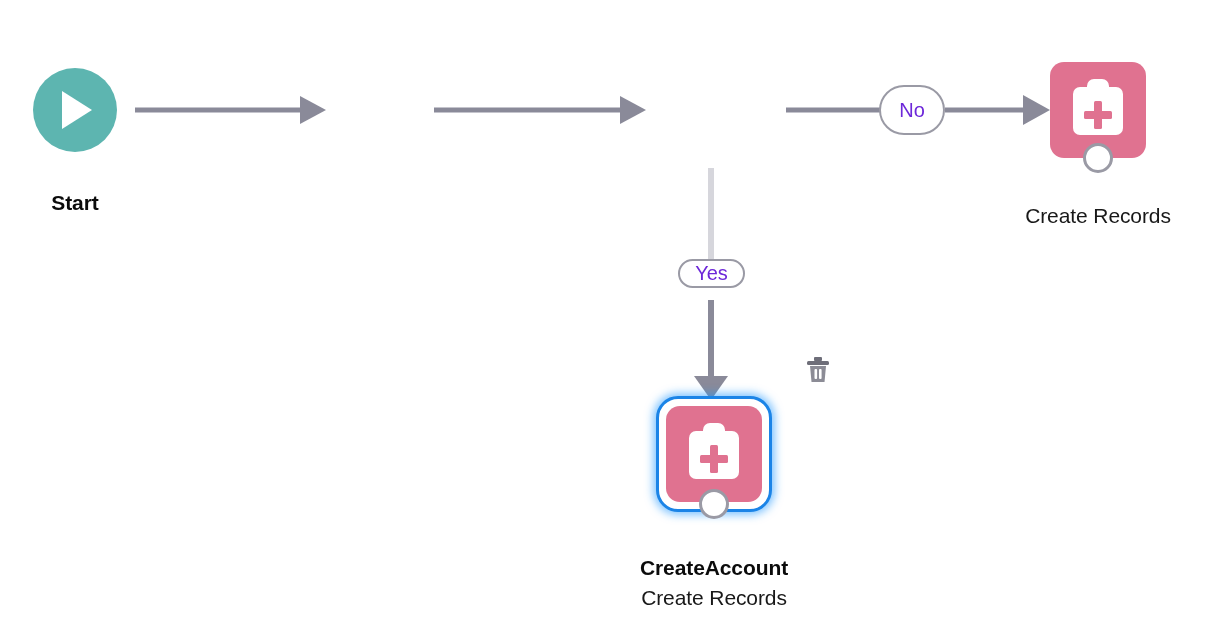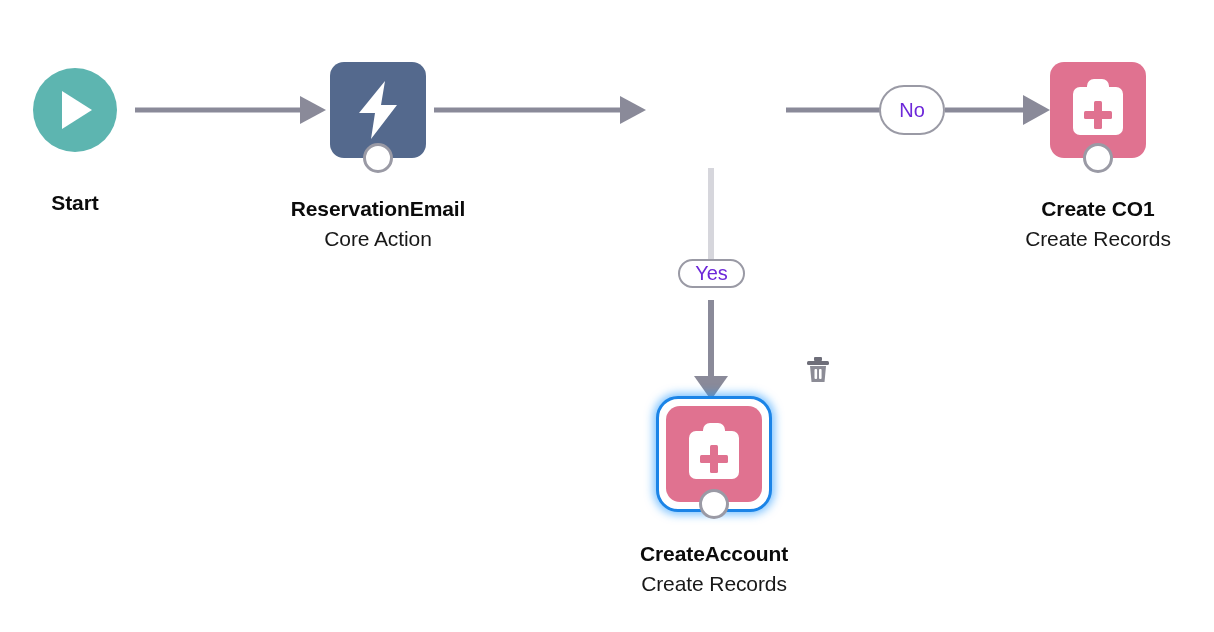--- a/index.html
+++ b/index.html
@@ -210,52 +210,37 @@
         <svg width="42" height="46" viewBox="0 0 42 46">
           <polygon points="8,4 38,23 8,42" fill="#ffffff"></polygon>
         </svg>
       </div>
     </div>
     <div class="labels">
       <div class="label-name">Start</div>
     </div>
   </div>
 
-  <div class="node" style="left:249px; top:62px; width:258px;">
-    <div class="node-graphic">
-      <div class="elem-box core-action">
-        <svg width="46" height="62" viewBox="0 0 46 62">
-          <path d="M30 2 L4 34 L20 34 L16 60 L42 26 L26 26 Z" fill="#ffffff"></path>
-        </svg>
-      </div>
-      <div class="badge-circle"></div>
-    </div>
-    <div class="labels">
-      <div class="label-name">ReservationEmail</div>
-      <div class="label-type">Core Action</div>
-    </div>
-  </div>
 
 
   <div class="node" style="left:969px; top:62px; width:258px;">
     <div class="node-graphic">
       <div class="elem-box create-records">
         <svg width="58" height="62" viewBox="0 0 58 62">
           <rect x="4" y="8" width="50" height="48" rx="7" fill="#ffffff"></rect>
           <rect x="18" y="0" width="22" height="15" rx="7" fill="#ffffff"></rect>
           <rect x="17" y="2" width="24" height="13" rx="6" fill="#E07290" opacity="0"></rect>
           <rect x="25" y="22" width="8" height="28" rx="1.5" fill="#E07290"></rect>
           <rect x="15" y="32" width="28" height="8" rx="1.5" fill="#E07290"></rect>
           <rect x="19" y="3" width="20" height="11" rx="5" fill="#ffffff"></rect>
         </svg>
       </div>
       <div class="badge-circle"></div>
     </div>
     <div class="labels">
-      <div class="label-name">Create CO1</div>
       <div class="label-type">Create Records</div>
     </div>
   </div>
 
   <div class="node" style="left:585px; top:396px; width:258px;">
     <div class="node-graphic">
       <div class="selected-shell">
         <div class="elem-box create-records">
           <svg width="58" height="62" viewBox="0 0 58 62">
             <rect x="4" y="8" width="50" height="48" rx="7" fill="#ffffff"></rect>
@@ -270,21 +255,21 @@
           <svg width="24" height="26" viewBox="0 0 24 26">
             <rect x="8" y="0" width="8" height="4" rx="1" fill="#6E6E79"></rect>
             <rect x="1" y="4" width="22" height="4" rx="1.5" fill="#6E6E79"></rect>
             <path d="M4 9 L20 9 L18.5 25 L5.5 25 Z" fill="#8C8C96"></path>
             <rect x="8.5" y="12" width="2.6" height="10" rx="1" fill="#ffffff"></rect>
             <rect x="13" y="12" width="2.6" height="10" rx="1" fill="#ffffff"></rect>
           </svg>
         </div>
       </div>
     </div>
-    <div class="labels" style="margin-top:7px;">
+    <div class="labels" style="margin-top:21px;">
       <div class="label-name">CreateAccount</div>
       <div class="label-type">Create Records</div>
     </div>
   </div>
 
   <div class="branch-pill" style="left:879px; top:85px; width:66px; height:50px;">
     <span>No</span>
   </div>
 
   <div class="branch-pill" style="left:678px; top:259px; width:67px; height:29px;">

